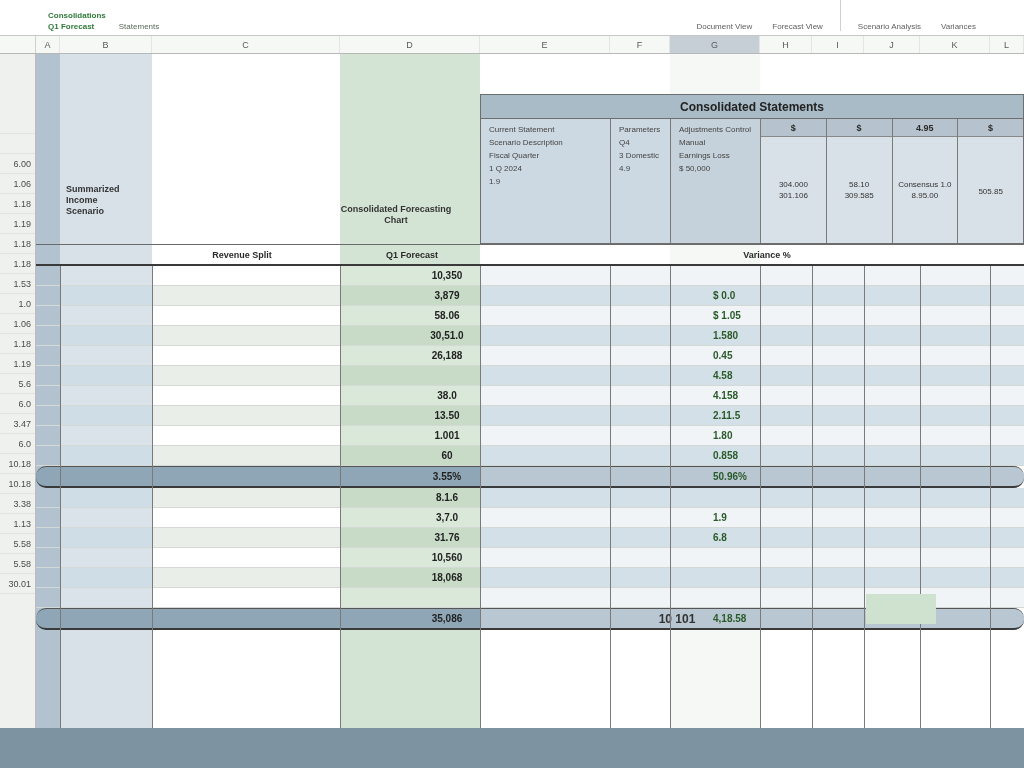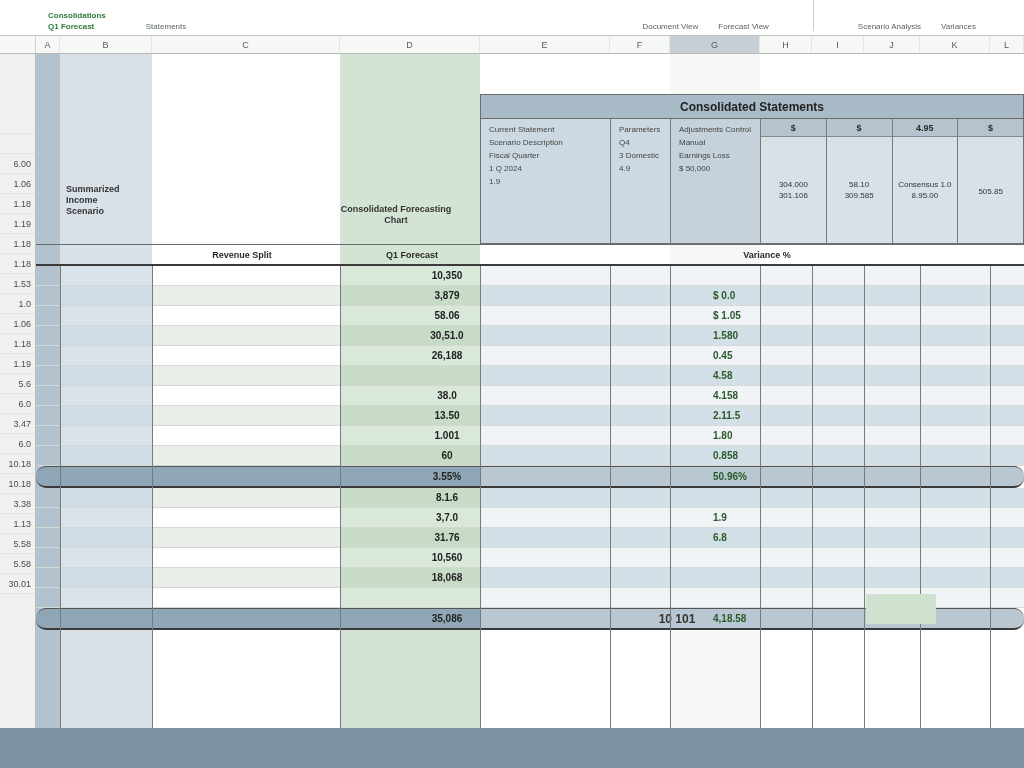--- a/index.html
+++ b/index.html
@@ -1,19 +1,19 @@
 <!DOCTYPE html>
 <html><head>
 <meta charset="utf-8">
 <style>
   * { box-sizing: border-box; margin: 0; padding: 0; }
   html, body { width: 1024px; height: 768px; overflow: hidden; font-family: Arial, Helvetica, sans-serif; font-size: 10px; background: #f3f6f3; color: #2a2a2a; }
   
   
-  .ribbon { height: 36px; display: flex; align-items: flex-end; gap: 40px; padding: 0 48px 4px 48px; background: #ffffff; border-bottom: 1px solid #c7c7c7; }
+  .ribbon { height: 36px; display: flex; align-items: flex-end; gap: 13px; padding: 0 48px 4px 48px; background: #ffffff; border-bottom: 1px solid #c7c7c7; }
   .ribbon-group { display: flex; flex-direction: column; gap: 2px; font-size: 8px; color: #5b6a5b; }
   .ribbon-label-1 { color: #2f7a3a; font-weight: 600; }
   .ribbon-label-2 { color: #2f7a3a; font-weight: 600; }
   .ribbon-spacer { flex: 1; }
   .ribbon-pair { display: flex; gap: 20px; font-size: 8px; color: #606060; }
   .ribbon-divider { width: 1px; background: #d0d0d0; align-self: stretch; margin: 0 4px; }
   
   
   .col-headers { height: 18px; display: flex; background: #f6f8f6; border-bottom: 1px solid #b8b8b8; font-size: 9px; color: #5a5a5a; }
   .col-headers .rowhdr-space { width: 36px; border-right: 1px solid #d0d0d0; }

